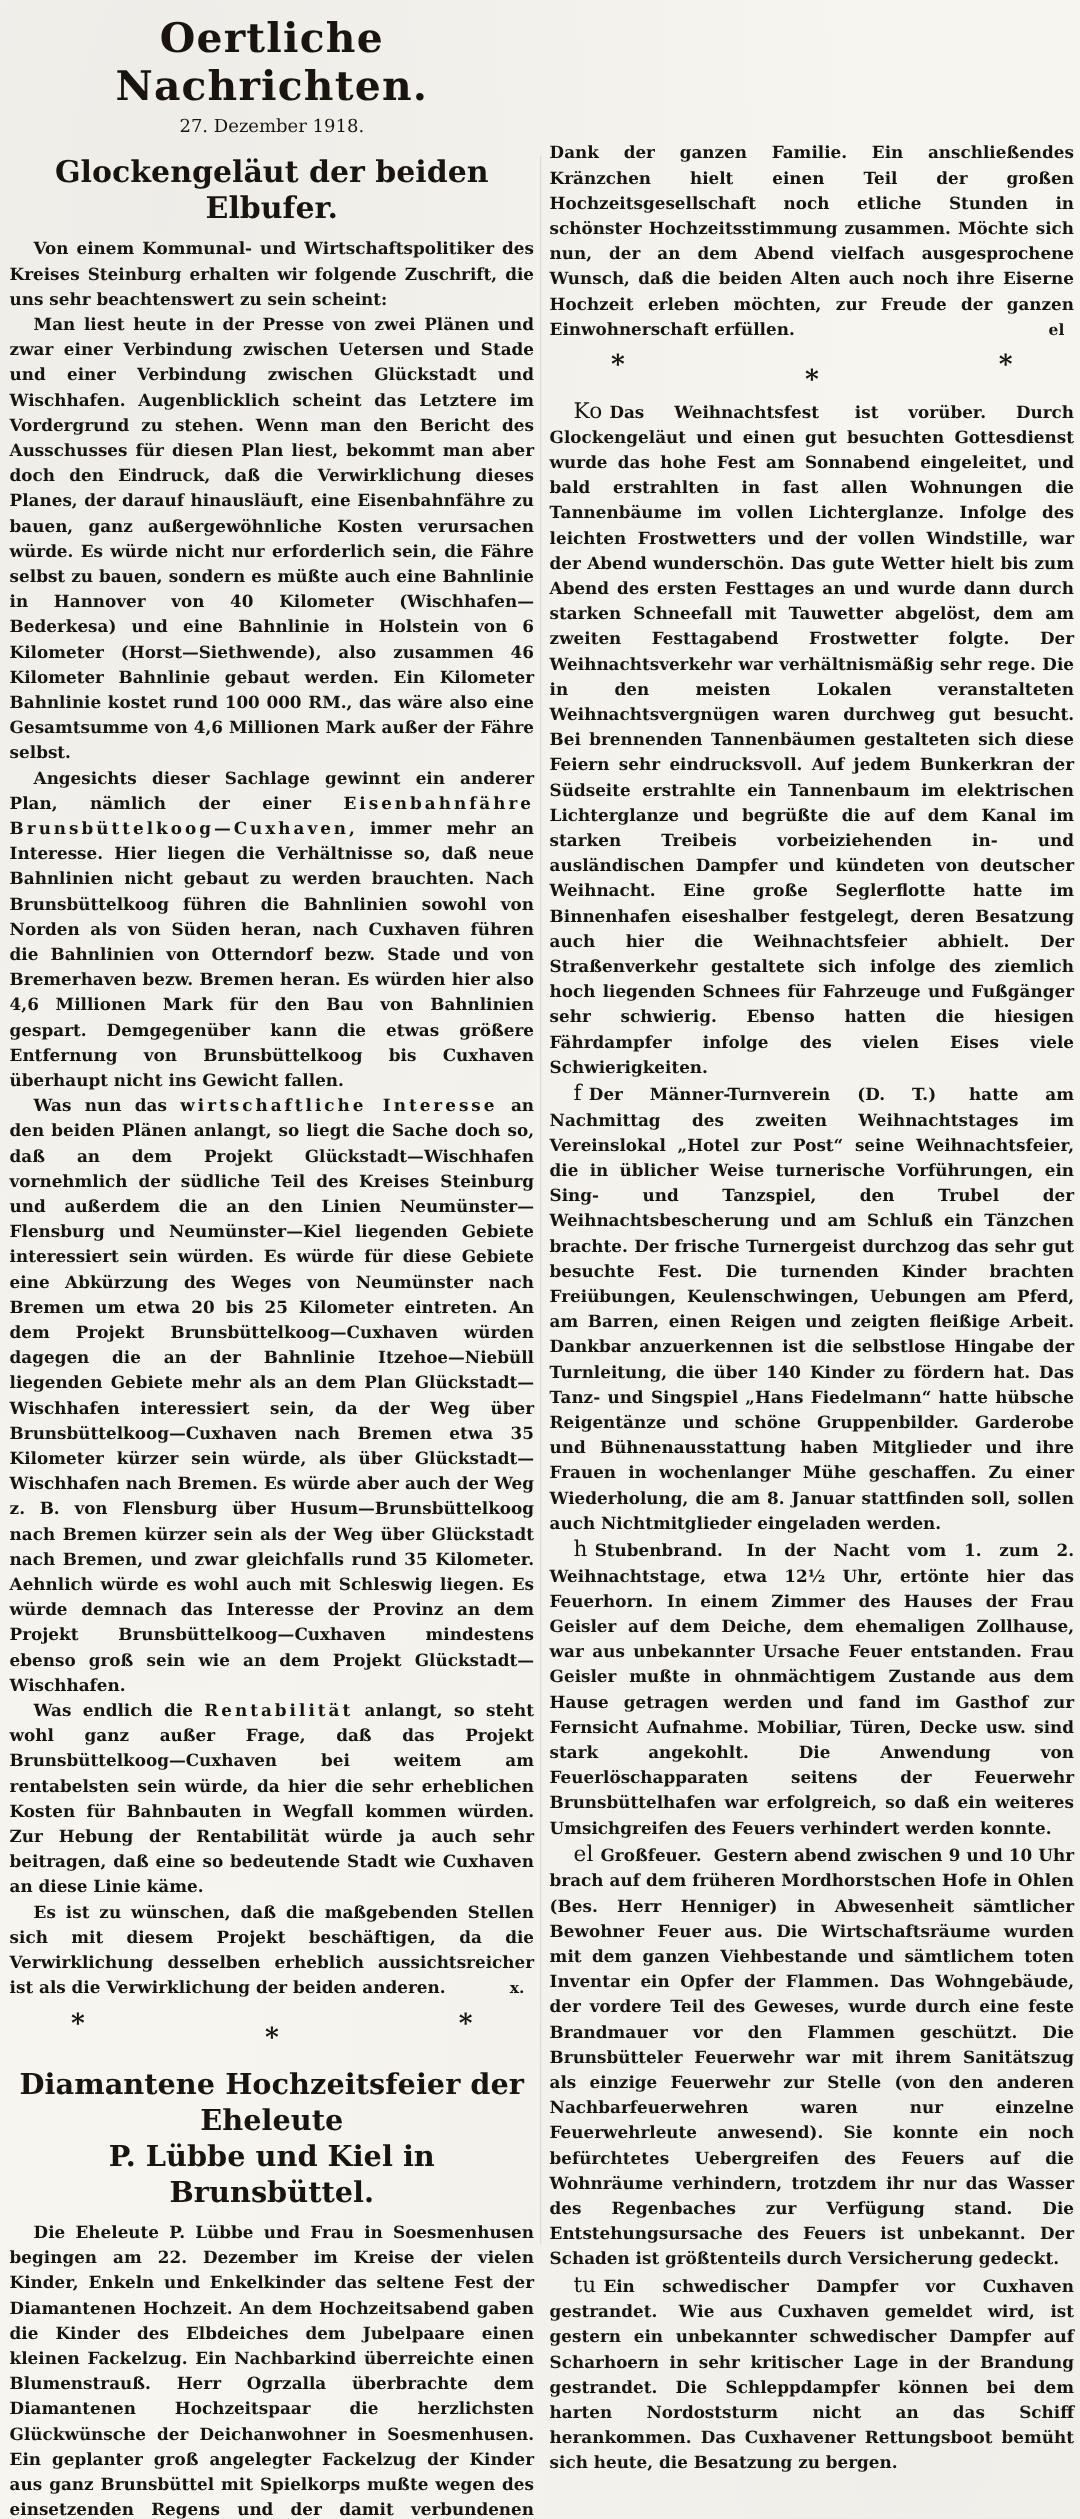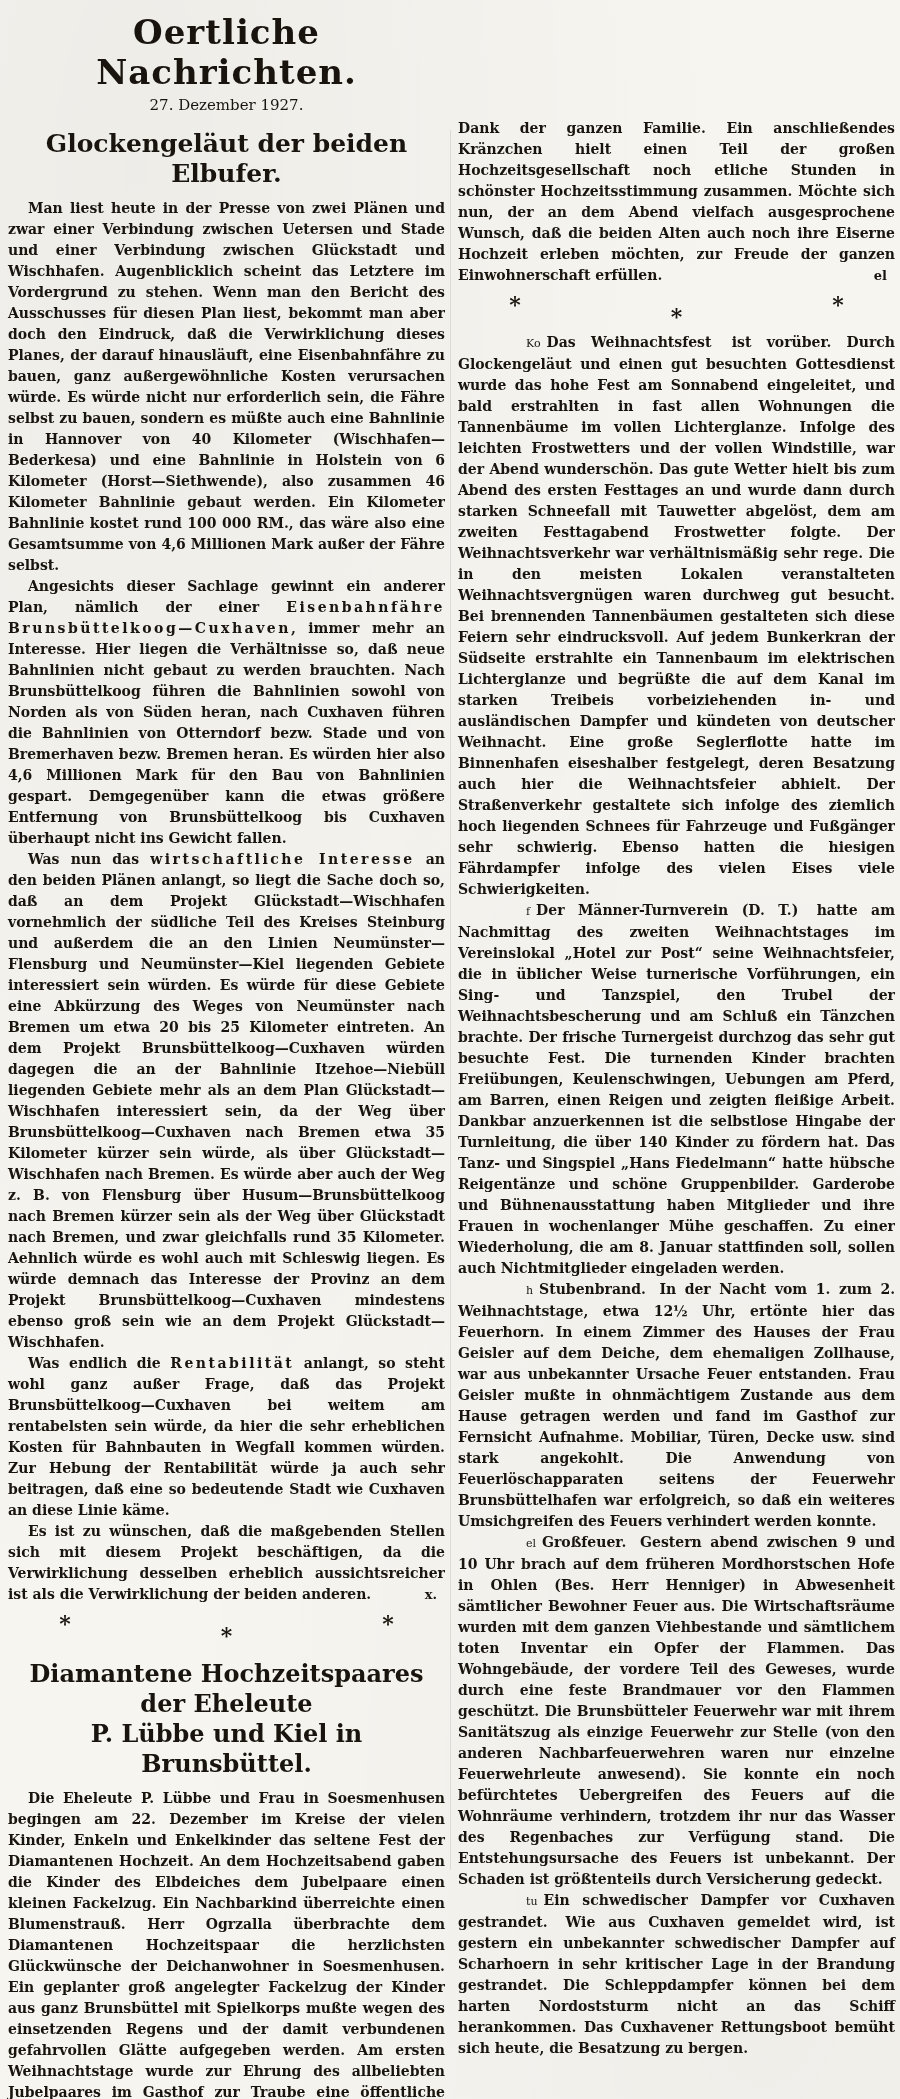--- a/index.html
+++ b/index.html
@@ -26,55 +26,56 @@
   .mast-date{font-size:15px;line-height:20px;font-weight:normal;margin-top:3px;}
   .headline{font-size:25px;line-height:30px;text-align:center;margin:4px 0 9px;font-weight:bold;}
   .headline2{font-size:24px;line-height:30px;text-align:center;margin:10px 0 9px;font-weight:bold;}
   .hl{display:block;}
   .para{margin:0;text-indent:20px;}
   .para.noindent{text-indent:0;}
   .sigline{text-align:right;margin-top:-21px;padding-right:8px;font-weight:bold;font-size:13px;}
   .separator{display:flex;justify-content:center;gap:150px;height:36px;margin:8px 0 2px;font-size:22px;font-weight:bold;}
   .ast{display:inline-block;}
   .a2{transform:translateY(12px);}
-  .prefix{font-weight:normal;font-size:11px;margin-right:6px;margin-left:48px;}
+  .prefix{font-weight:normal;font-size:18px;margin-right:6px;}
   .item-title{font-weight:bold;margin-right:5px;}
   .sperr{letter-spacing:2.5px;}
 </style>
 </head>
 <body>
 
 <div class="page">
 
   <div class="colrule"></div>
 
   <div class="col col1">
 
     <div class="masthead">
       <div class="mast-title">Oertliche Nachrichten.</div>
-      <div class="mast-date">27. Dezember 1927.</div>
+      <div class="mast-date">27. Dezember 1918.</div>
     </div>
 
     <div class="headline">Glockengeläut der beiden Elbufer.</div>
 
+    <p class="para">Von einem Kommunal- und Wirtschaftspolitiker des Kreises Steinburg erhalten wir folgende Zuschrift, die uns sehr beachtenswert zu sein scheint:</p>
     <p class="para">Man liest heute in der Presse von zwei Plänen und zwar einer Verbindung zwischen Uetersen und Stade und einer Verbindung zwischen Glückstadt und Wischhafen. Augenblicklich scheint das Letztere im Vordergrund zu stehen. Wenn man den Bericht des Ausschusses für diesen Plan liest, bekommt man aber doch den Eindruck, daß die Verwirklichung dieses Planes, der darauf hinausläuft, eine Eisenbahnfähre zu bauen, ganz außergewöhnliche Kosten verursachen würde. Es würde nicht nur erforderlich sein, die Fähre selbst zu bauen, sondern es müßte auch eine Bahnlinie in Hannover von 40 Kilometer (Wischhafen—Bederkesa) und eine Bahnlinie in Holstein von 6 Kilometer (Horst—Siethwende), also zusammen 46 Kilometer Bahnlinie gebaut werden. Ein Kilometer Bahnlinie kostet rund 100 000 RM., das wäre also eine Gesamtsumme von 4,6 Millionen Mark außer der Fähre selbst.</p>
     <p class="para"><span>Angesichts dieser Sachlage gewinnt ein anderer Plan, nämlich der einer </span><span class="sperr">Eisenbahnfähre Brunsbüttelkoog—Cuxhaven</span><span>, immer mehr an Interesse. Hier liegen die Verhältnisse so, daß neue Bahnlinien nicht gebaut zu werden brauchten. Nach Brunsbüttelkoog führen die Bahnlinien sowohl von Norden als von Süden heran, nach Cuxhaven führen die Bahnlinien von Otterndorf bezw. Stade und von Bremerhaven bezw. Bremen heran. Es würden hier also 4,6 Millionen Mark für den Bau von Bahnlinien gespart. Demgegenüber kann die etwas größere Entfernung von Brunsbüttelkoog bis Cuxhaven überhaupt nicht ins Gewicht fallen.</span></p>
     <p class="para"><span>Was nun das </span><span class="sperr">wirtschaftliche Interesse</span><span> an den beiden Plänen anlangt, so liegt die Sache doch so, daß an dem Projekt Glückstadt—Wischhafen vornehmlich der südliche Teil des Kreises Steinburg und außerdem die an den Linien Neumünster—Flensburg und Neumünster—Kiel liegenden Gebiete interessiert sein würden. Es würde für diese Gebiete eine Abkürzung des Weges von Neumünster nach Bremen um etwa 20 bis 25 Kilometer eintreten. An dem Projekt Brunsbüttelkoog—Cuxhaven würden dagegen die an der Bahnlinie Itzehoe—Niebüll liegenden Gebiete mehr als an dem Plan Glückstadt—Wischhafen interessiert sein, da der Weg über Brunsbüttelkoog—Cuxhaven nach Bremen etwa 35 Kilometer kürzer sein würde, als über Glückstadt—Wischhafen nach Bremen. Es würde aber auch der Weg z. B. von Flensburg über Husum—Brunsbüttelkoog nach Bremen kürzer sein als der Weg über Glückstadt nach Bremen, und zwar gleichfalls rund 35 Kilometer. Aehnlich würde es wohl auch mit Schleswig liegen. Es würde demnach das Interesse der Provinz an dem Projekt Brunsbüttelkoog—Cuxhaven mindestens ebenso groß sein wie an dem Projekt Glückstadt—Wischhafen.</span></p>
     <p class="para"><span>Was endlich die </span><span class="sperr">Rentabilität</span><span> anlangt, so steht wohl ganz außer Frage, daß das Projekt Brunsbüttelkoog—Cuxhaven bei weitem am rentabelsten sein würde, da hier die sehr erheblichen Kosten für Bahnbauten in Wegfall kommen würden. Zur Hebung der Rentabilität würde ja auch sehr beitragen, daß eine so bedeutende Stadt wie Cuxhaven an diese Linie käme.</span></p>
     <p class="para">Es ist zu wünschen, daß die maßgebenden Stellen sich mit diesem Projekt beschäftigen, da die Verwirklichung desselben erheblich aussichtsreicher ist als die Verwirklichung der beiden anderen.</p>
     <div class="sigline">x.</div>
 
     <div class="separator">
       <span class="ast a1">*</span>
       <span class="ast a2">*</span>
       <span class="ast a3">*</span>
     </div>
 
     <div class="headline2">
-      <span class="hl">Diamantene Hochzeitspaares der Eheleute</span>
+      <span class="hl">Diamantene Hochzeitsfeier der Eheleute</span>
       <span class="hl">P. Lübbe und Kiel in Brunsbüttel.</span>
     </div>
 
     <p class="para">Die Eheleute P. Lübbe und Frau in Soesmenhusen begingen am 22. Dezember im Kreise der vielen Kinder, Enkeln und Enkelkinder das seltene Fest der Diamantenen Hochzeit. An dem Hochzeitsabend gaben die Kinder des Elbdeiches dem Jubelpaare einen kleinen Fackelzug. Ein Nachbarkind überreichte einen Blumenstrauß. Herr Ogrzalla überbrachte dem Diamantenen Hochzeitspaar die herzlichsten Glückwünsche der Deichanwohner in Soesmenhusen. Ein geplanter groß angelegter Fackelzug der Kinder aus ganz Brunsbüttel mit Spielkorps mußte wegen des einsetzenden Regens und der damit verbundenen gefahrvollen Glätte aufgegeben werden. Am ersten Weihnachtstage wurde zur Ehrung des allbeliebten Jubelpaares im Gasthof zur Traube eine öffentliche Feier veranstaltet. Vor der Bühne war ein kleiner Altar, vom dichten Grün umgeben, errichtet, davor die geschmückten Ehrenplätze des Jubelpaares. Darüber grüßte leuchtend die Zahl 60. Eine große Zahl von Adventskränzen breiteten über die Festgemeinschaft den Lichterglanz des Weihnachtsfestes. Die Feier nahm ihren üblichen wohl vorbereiteten Verlauf. Herr Pastor Brackert schenkte in seiner Hochzeitsandacht allen eine stille erhebende Weihestunde, in der er die beiden Alten, deren Leben Mühe und Arbeit war, als lebendige Denkmäler von dem Lenker aller Geschicke leuchtend hinstellte. Umrahmt wurde die stille Stunde der Besinnung und Mahnung von schönen Gesangsvorträgen des Männergesangvereins. Herr Pastor Brackert überreichte dem Jubelpaare vom Kirchenvorstand einen Prachtband der Bibel, von der preuß. Regierung und dem Kreise Geldgeschenke von je 50 RM. Ein kleines Enkelkind überreichte den Urgroßeltern einen Blumenstrauß, während ein kleines Mädchen einen Blumengruß der Nachbarschaft überbrachte. Herr Kaufmann Koch ehrte in einem langen selbstverfaßten Gedicht in seiner gewohnten feinen poetischen Art das Diamantene Paar. Es folgten dann in reicher Abwechselung zahlreiche Vorträge der Kinder und Enkelkinder, Gesangvorträge des Männergesangvereins, Musik und gemeinsamer Gesang. Herr Kaufmann Peters überbrachte dem Jubelpaare die herzlichsten Glückwünsche des Badevereins, für den der Jubilar von der Gründung des Bades an 15 Jahre mit 2 Jahren Unterbrechung in vorbildlicher und pflichttreuer Weise den Posten das Badewärters bekleidete. Als Anerkennung überreichte er ihnen ein kleines Geldgeschenk. Während der Kaffeetafel zeichnete Herr Rektor Carstens in seiner packenden Festrede in herzlichen Worten ein kurzes lebendiges Bild des arbeitsreichen Lebens dieser beiden biederen Alten, um das Paar mit einem freudigen Hoch des vollbesetzten Festsaales zu ehren. Nach Schluß der festlichen Feier sagte ein Sohn des Diamantenen Hochzeitspaares allen Mitwirkenden, dem Festausschuß und den in großer Zahl erschienenen Festgästen den herzlichsten</p>
   </div>
 
   <div class="col col2">
 
     <p class="para noindent">Dank der ganzen Familie. Ein anschließendes Kränzchen hielt einen Teil der großen Hochzeitsgesellschaft noch etliche Stunden in schönster Hochzeitsstimmung zusammen. Möchte sich nun, der an dem Abend vielfach ausgesprochene Wunsch, daß die beiden Alten auch noch ihre Eiserne Hochzeit erleben möchten, zur Freude der ganzen Einwohnerschaft erfüllen.</p>
     <div class="sigline">el</div>

